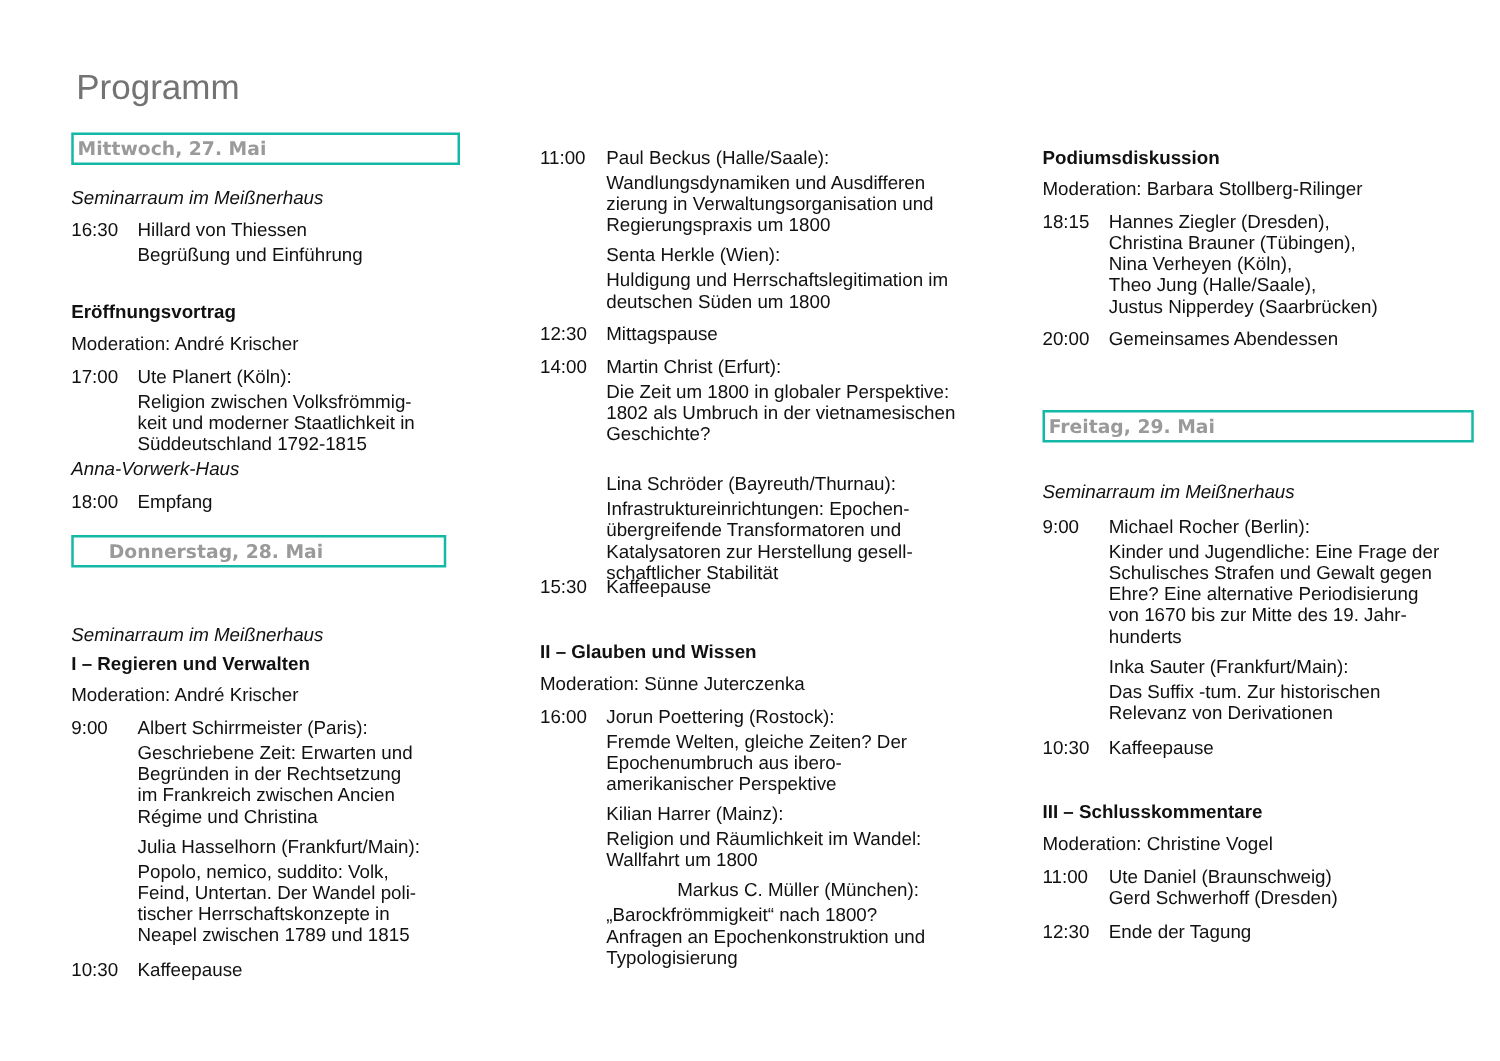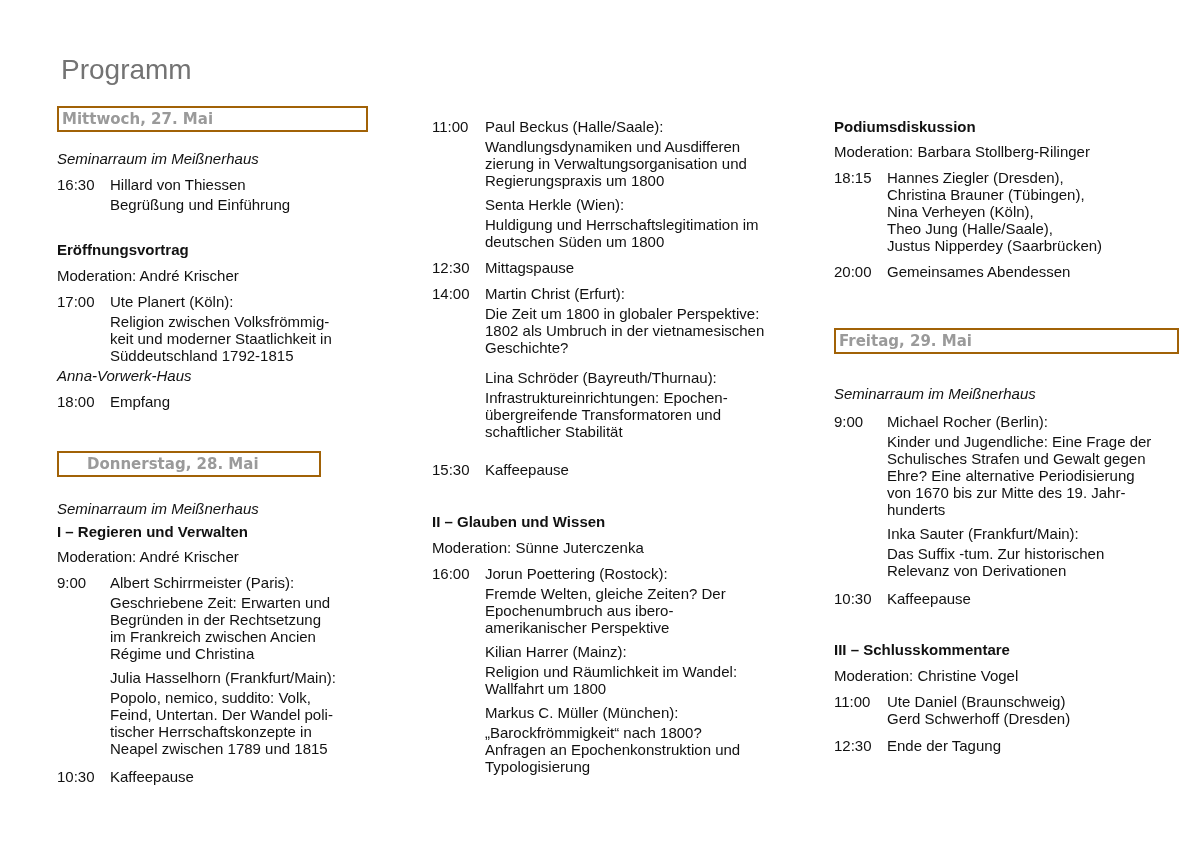--- a/index.html
+++ b/index.html
@@ -7,21 +7,21 @@
       width: 1200px; height: 849px; position: relative; overflow: hidden;
       font-family: "Liberation Sans", sans-serif; color: #111111; font-size: 15px;
     }
     .page-title { position: absolute; left: 61px; top: 54px; font-size: 28px; font-weight: normal; margin: 0; color: #737373; }
     .col { position: absolute; top: 0; }
     .col1 { left: 57px; width: 320px; }
     .col2 { left: 432px; width: 360px; }
     .col3 { left: 834px; width: 350px; }
     .abs { position: absolute; left: 0; }
     .dayhead {
-      border: 2px solid #a16207; height: 22px; box-sizing: border-box; height: 26px;
+      border: 2px solid #14b8a6; height: 22px; box-sizing: border-box; height: 26px;
       font-family: "DejaVu Sans", sans-serif; font-weight: bold; color: #9a9a9a;
       font-size: 15px; line-height: 22px; padding-left: 3px; letter-spacing: 0px;
     }
     .venue { font-style: italic; line-height: 17px; }
     .bold { font-weight: bold; line-height: 17px; }
     .mod { line-height: 17px; }
     .row { display: flex; line-height: 17px; }
     .time { width: 53px; flex: 0 0 53px; }
     .body { flex: 1; }
     .title-line { line-height: 17px; }
@@ -56,21 +56,21 @@
         <div class="title-line">Süddeutschland 1792-1815</div>
       </div>
     </div>
   </div>
   <div class="abs venue" style="top:367px;">Anna-Vorwerk-Haus</div>
   <div class="abs row" style="top:393px;width:320px;">
     <span class="time">18:00</span>
     <span class="body">Empfang</span>
   </div>
 
-  <div class="abs dayhead" style="top:451px;width:264px;padding-left:28px;">Donnerstag, 28. Mai</div>
+  <div class="abs dayhead" style="top:428px;width:300px;padding-left:28px;">Donnerstag, 28. Mai</div>
 
   <div class="abs venue" style="top:500px;">Seminarraum im Meißnerhaus</div>
   <div class="abs bold" style="top:523px;">I – Regieren und Verwalten</div>
   <div class="abs mod" style="top:548px;">Moderation: André Krischer</div>
   <div class="abs row" style="top:574px;width:320px;">
     <span class="time">9:00</span>
     <div class="body">
       <div class="title-line">Albert Schirrmeister (Paris):</div>
       <div class="talk-title">
         <div class="title-line">Geschriebene Zeit: Erwarten und</div>
@@ -116,24 +116,25 @@
   </div>
   <div class="abs row" style="top:285px;width:360px;">
     <span class="time">14:00</span>
     <div class="body">
       <div class="title-line">Martin Christ (Erfurt):</div>
       <div class="talk-title">
         <div class="title-line">Die Zeit um 1800 in globaler Perspektive:</div>
         <div class="title-line">1802 als Umbruch in der vietnamesischen</div>
         <div class="title-line">Geschichte?</div>
       </div>
-      <div class="title-line" style="margin-top:13px;">Lina Schröder (Bayreuth/Thurnau):</div>
+      <div class="title-line" style="margin-top:23px;">Lina Schröder (Bayreuth/Thurnau):</div>
       <div class="talk-title">
         <div class="title-line">Infrastruktureinrichtungen: Epochen-</div>
         <div class="title-line">übergreifende Transformatoren und</div>
+        <div class="title-line">Katalysatoren zur Herstellung gesell-</div>
         <div class="title-line">schaftlicher Stabilität</div>
       </div>
     </div>
   </div>
   <div class="abs row" style="top:461px;width:360px;">
     <span class="time">15:30</span>
     <span class="body">Kaffeepause</span>
   </div>
 
   <div class="abs bold" style="top:513px;">II – Glauben und Wissen</div>
@@ -145,21 +146,21 @@
       <div class="talk-title">
         <div class="title-line">Fremde Welten, gleiche Zeiten? Der</div>
         <div class="title-line">Epochenumbruch aus ibero-</div>
         <div class="title-line">amerikanischer Perspektive</div>
       </div>
       <div class="title-line" style="margin-top:7px;">Kilian Harrer (Mainz):</div>
       <div class="talk-title">
         <div class="title-line">Religion und Räumlichkeit im Wandel:</div>
         <div class="title-line">Wallfahrt um  1800</div>
       </div>
-      <div class="title-line" style="margin-top:7px;">Markus C. Müller (München):</div>
+      <div class="title-line" style="margin-top:7px;text-align:center;">Markus C. Müller (München):</div>
       <div class="talk-title">
         <div class="title-line">„Barockfrömmigkeit“ nach 1800?</div>
         <div class="title-line">Anfragen an Epochenkonstruktion und</div>
         <div class="title-line">Typologisierung</div>
       </div>
     </div>
   </div>
 </div>
 
 <div class="col col3">

